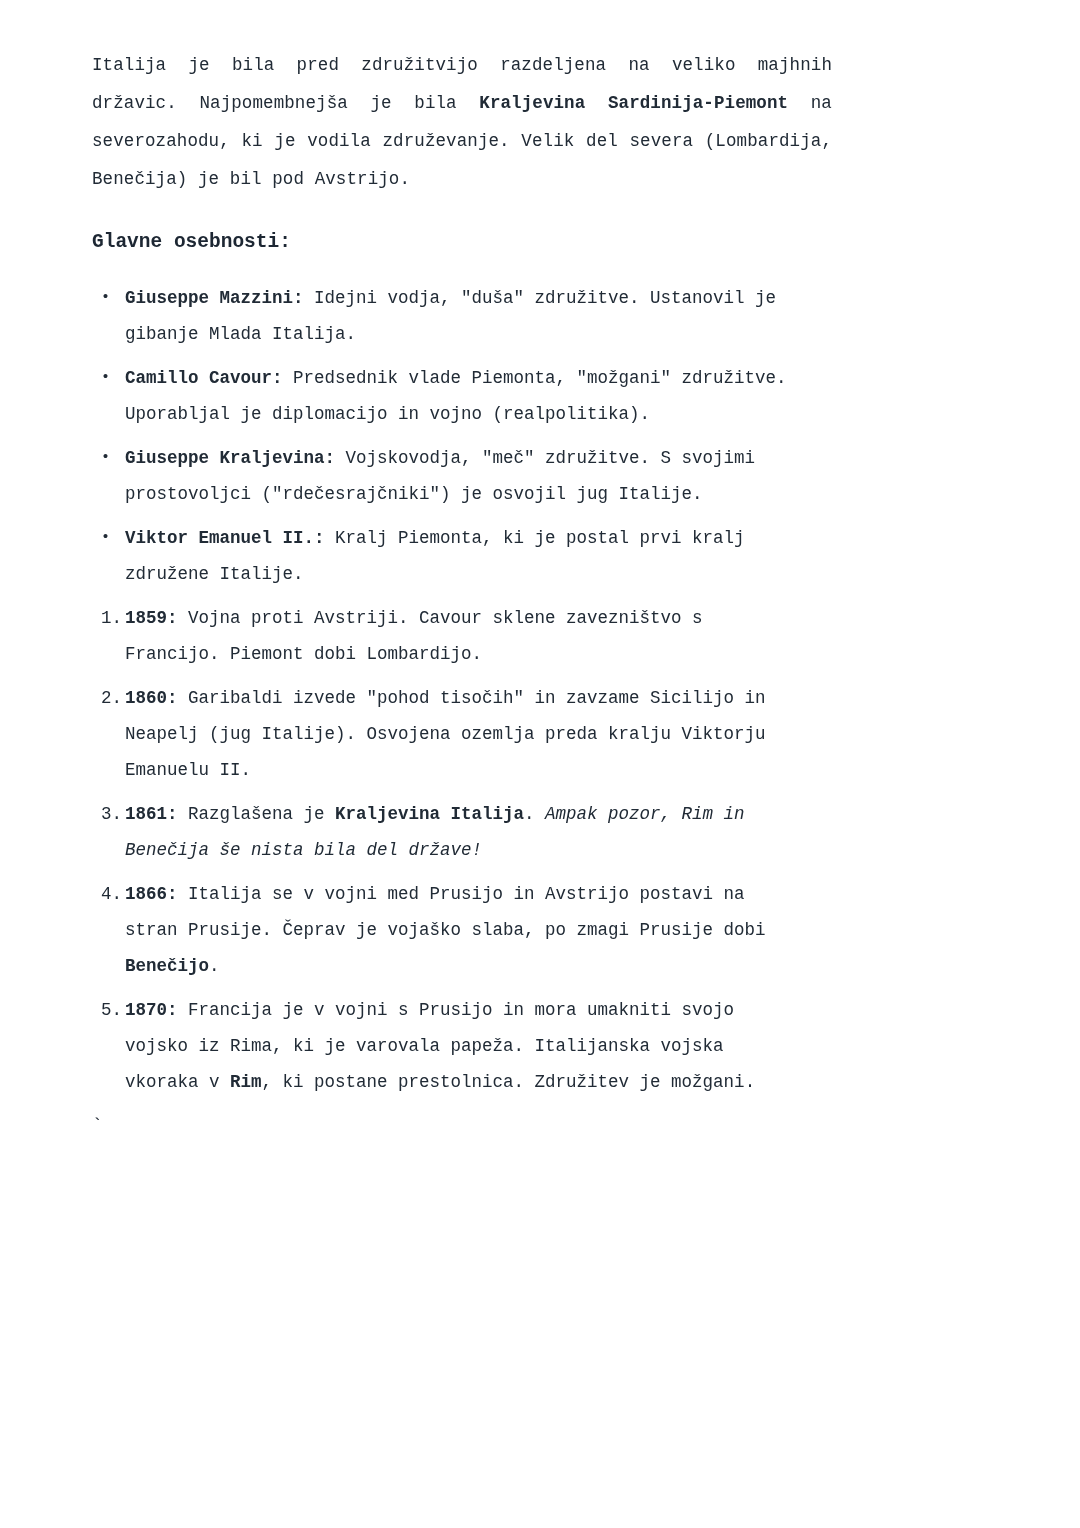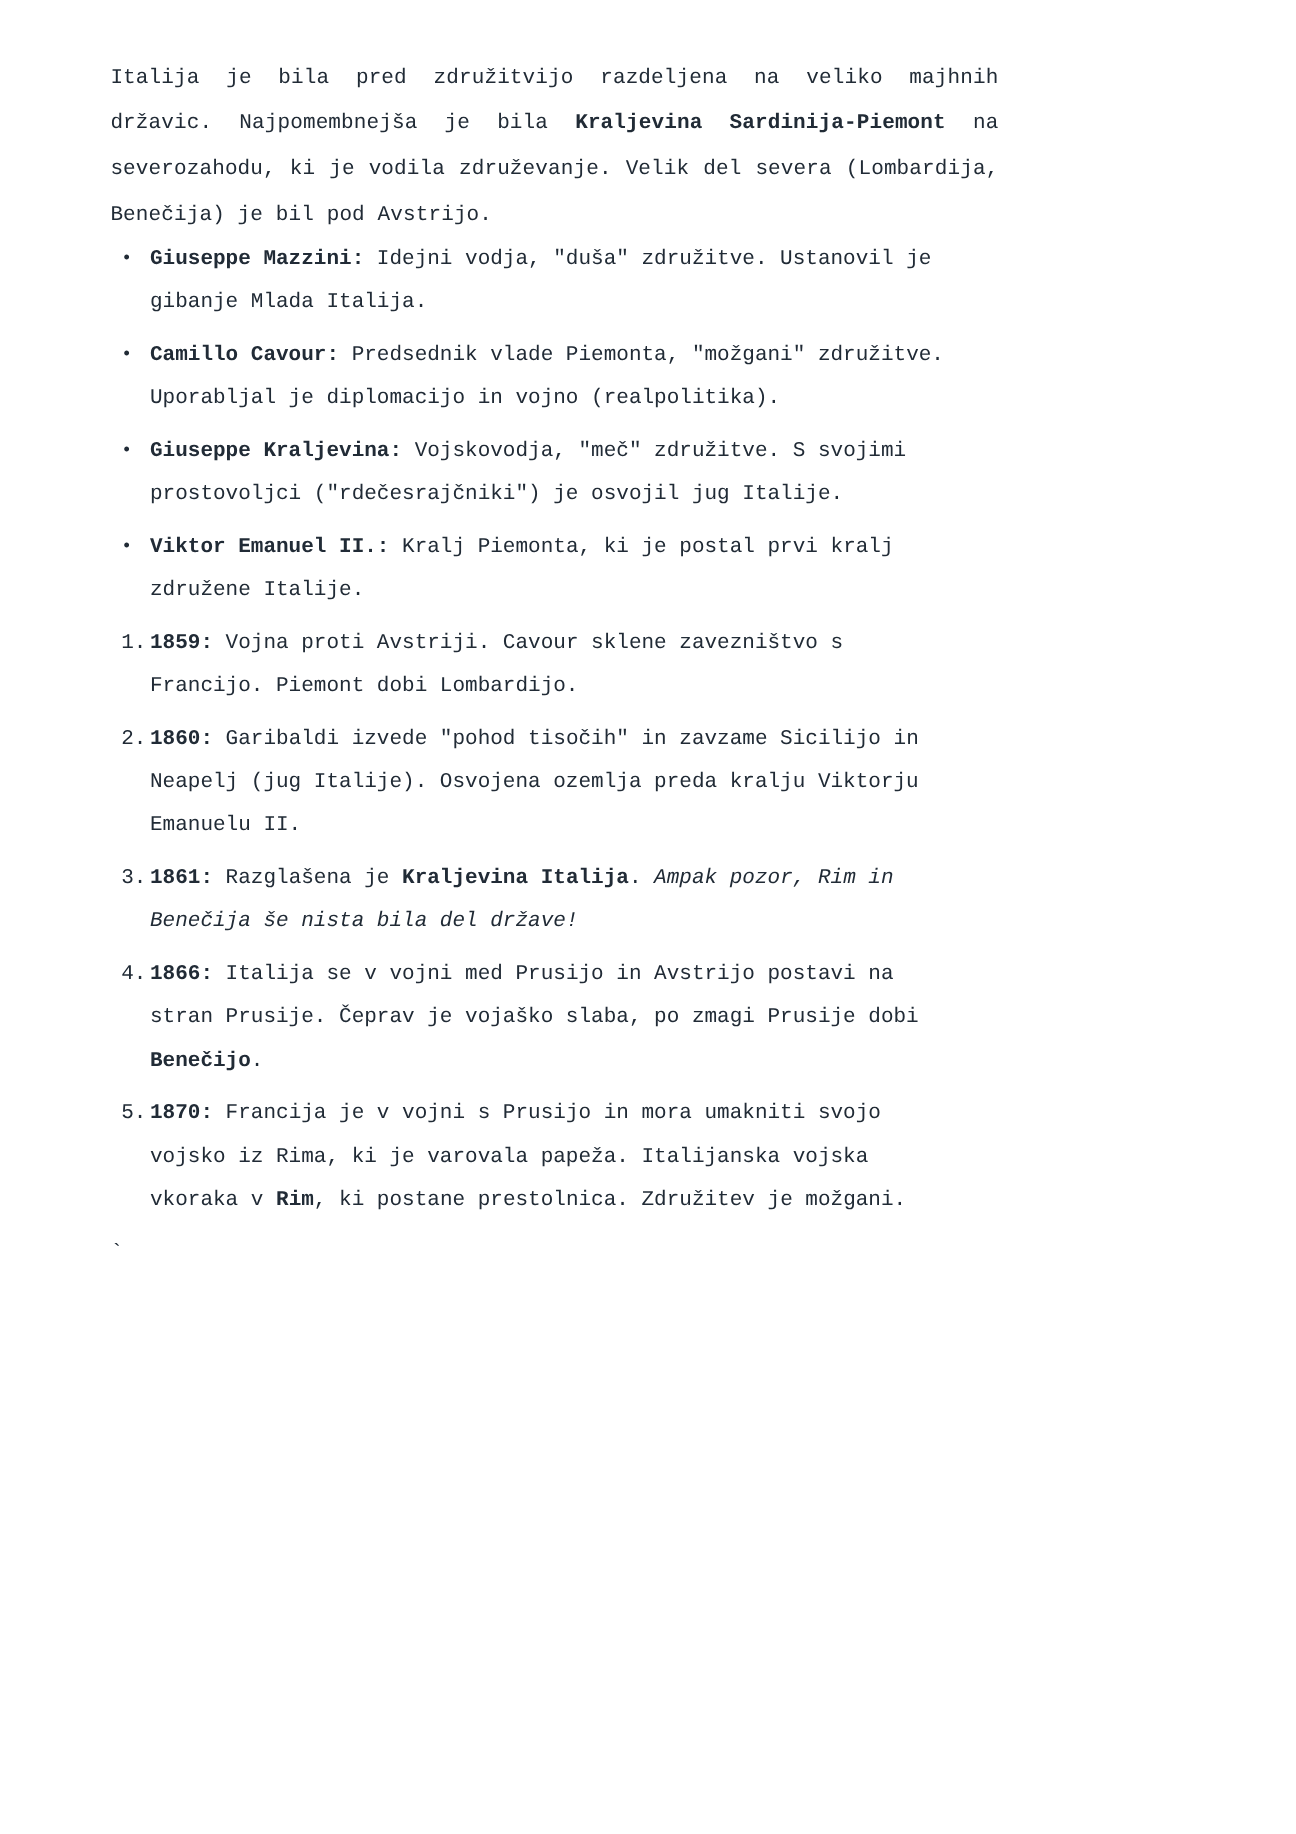--- a/index.html
+++ b/index.html
@@ -96,20 +96,21 @@
 <body>
 
 <div class="page">
 
   <div class="strip"></div>
 
   <main class="content">
 
     <p class="intro"><span>Italija je bila pred združitvijo razdeljena na veliko majhnih državic. Najpomembnejša je bila </span><strong>Kraljevina Sardinija-Piemont</strong><span> na severozahodu, ki je vodila združevanje. Velik del severa (Lombardija, Benečija) je bil pod Avstrijo.</span></p>
 
+    <h3 class="section-heading">Glavne osebnosti:</h3>
 
     <ul class="doc-list">
       <li>
           <span class="marker bullet">•</span>
           <span class="li-body"><strong>Giuseppe Mazzini:</strong><span> Idejni vodja, "duša" združitve. Ustanovil je gibanje Mlada Italija.</span></span>
         </li>
       <li>
           <span class="marker bullet">•</span>
           <span class="li-body"><strong>Camillo Cavour:</strong><span> Predsednik vlade Piemonta, "možgani" združitve. Uporabljal je diplomacijo in vojno (realpolitika).</span></span>
         </li>

